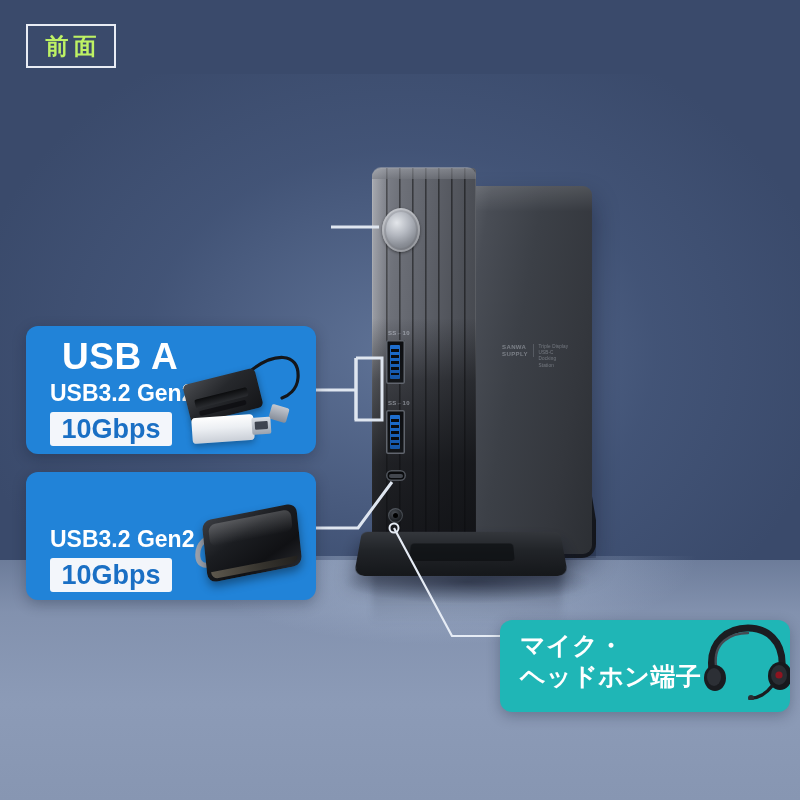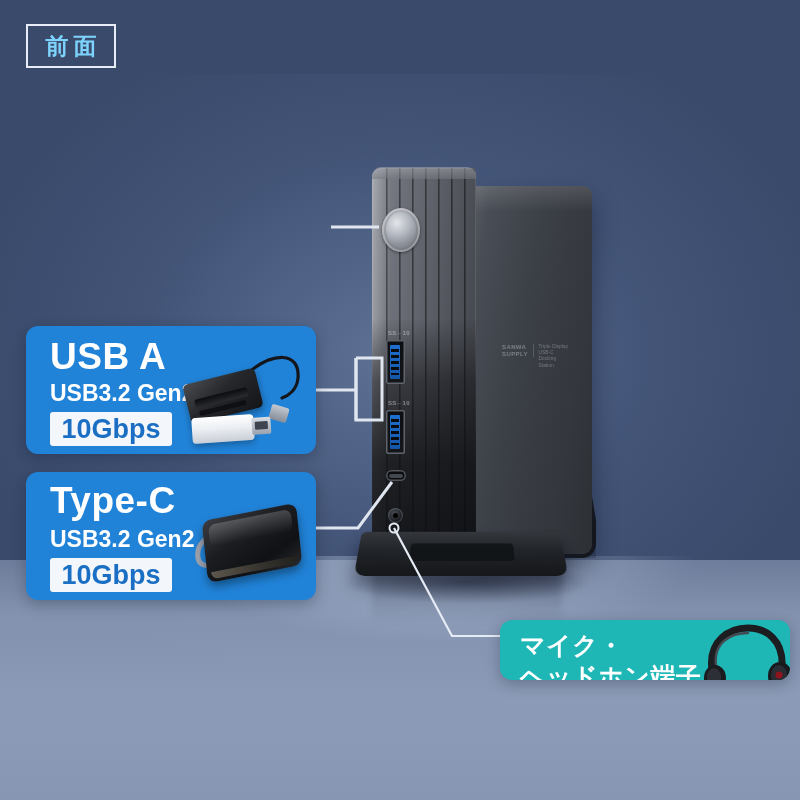--- a/index.html
+++ b/index.html
@@ -38,21 +38,21 @@
     position:absolute; left:180px; top:556px; width:520px; height:90px;
     background:radial-gradient(ellipse at 50% 0%, rgba(190,205,228,.55) 0%, rgba(190,205,228,0) 70%);
   }
 
   
   .badge {
     position:absolute; left:26px; top:24px;
     width:90px; height:44px;
     border:2px solid #e8ecf4;
     display:flex; align-items:center; justify-content:center;
-    color:#7dd3fc; font-size:23px; font-weight:700; letter-spacing:5px;
+    color:#bef264; font-size:23px; font-weight:700; letter-spacing:5px;
     text-indent:5px;
     font-family:Liberation Serif, serif;
   }
 
   
   .leaders { position:absolute; inset:0; pointer-events:none; }
 
   
   .pw-label {
     position:absolute; left:186px; top:212px;
@@ -65,21 +65,21 @@
   .callout {
     position:absolute; border-radius:12px;
     box-shadow:0 4px 14px rgba(10,20,40,.28);
     overflow:hidden;
   }
   .callout.blue { background:#2183d8; }
   .callout.teal { background:#1fb6b6; }
 
   .co-title {
     position:absolute; color:#ffffff; font-weight:700;
-    letter-spacing:.5px; white-space:nowrap;
+    letter-spacing:.5px; white-space:nowrap;margin-left:12px;
   }
   .co-sub {
     position:absolute; color:#ffffff; font-weight:700;
     white-space:nowrap;
   }
   .speed-pill {
     position:absolute; background:#f3f6fb; border-radius:3px;
     display:flex; align-items:center; justify-content:center;
     color:#1a6fc4; font-weight:700;
   }
@@ -380,36 +380,35 @@
     </div>
 
     <div class="thumb" style="left:166px; top:88px; width:100px; height:34px;">
       <div class="stick-body" style="left:0; top:2px;">
         <div class="stick-tip"></div>
       </div>
     </div>
   </div>
 
   <div class="callout blue" style="left:26px; top:472px; width:290px; height:128px;">
-    <div class="co-title" style="left:24px; top:8px; font-size:37px;">Type-C</div>
     <div class="co-sub" style="left:24px; top:54px; font-size:23px;">USB3.2 Gen2</div>
     <div class="speed-pill" style="left:24px; top:86px; width:122px; height:34px; font-size:27px;">10Gbps</div>
 
     <div class="thumb" style="left:168px; top:34px; width:110px; height:78px;">
       <svg width="40" height="40" viewBox="0 0 40 40" style="position:absolute; left:-4px; top:22px;">
         <path d="M30 6 C 16 8, 6 16, 8 30 C 9 36, 14 38, 18 37" fill="none" stroke="#9aa1ad" stroke-width="5" stroke-linecap="round"></path>
       </svg>
       <div class="ssd-body" style="left:10px; top:6px;">
         <div class="ssd-sheen"></div>
         <div class="ssd-edge"></div>
       </div>
     </div>
   </div>
 
-  <div class="callout teal" style="left:500px; top:620px; width:290px; height:60px;padding-left:23px;">
+  <div class="callout teal" style="left:500px; top:620px; width:290px; height:92px;padding-left:23px;">
     <div class="co-jp" style="left:20px; top:10px; font-size:25px;">マイク・
 ヘッドホン端子</div>
 
     <div class="hs" style="left:196px; top:2px;">
       <svg width="100" height="78" viewBox="0 0 100 78">
         <path d="M16 48 C 12 18, 34 6, 52 6 C 70 6, 88 18, 86 46" fill="none" stroke="#1b1d21" stroke-width="7" stroke-linecap="round"></path>
         <path d="M20 44 C 17 20, 35 11, 52 11" fill="none" stroke="#454a52" stroke-width="2.4" stroke-linecap="round"></path>
         <ellipse cx="19" cy="56" rx="11" ry="13" fill="#1a1c20"></ellipse>
         <ellipse cx="18" cy="55" rx="7" ry="9" fill="#2c2f35"></ellipse>
         <ellipse cx="84" cy="54" rx="12" ry="14" fill="#17191d"></ellipse>

